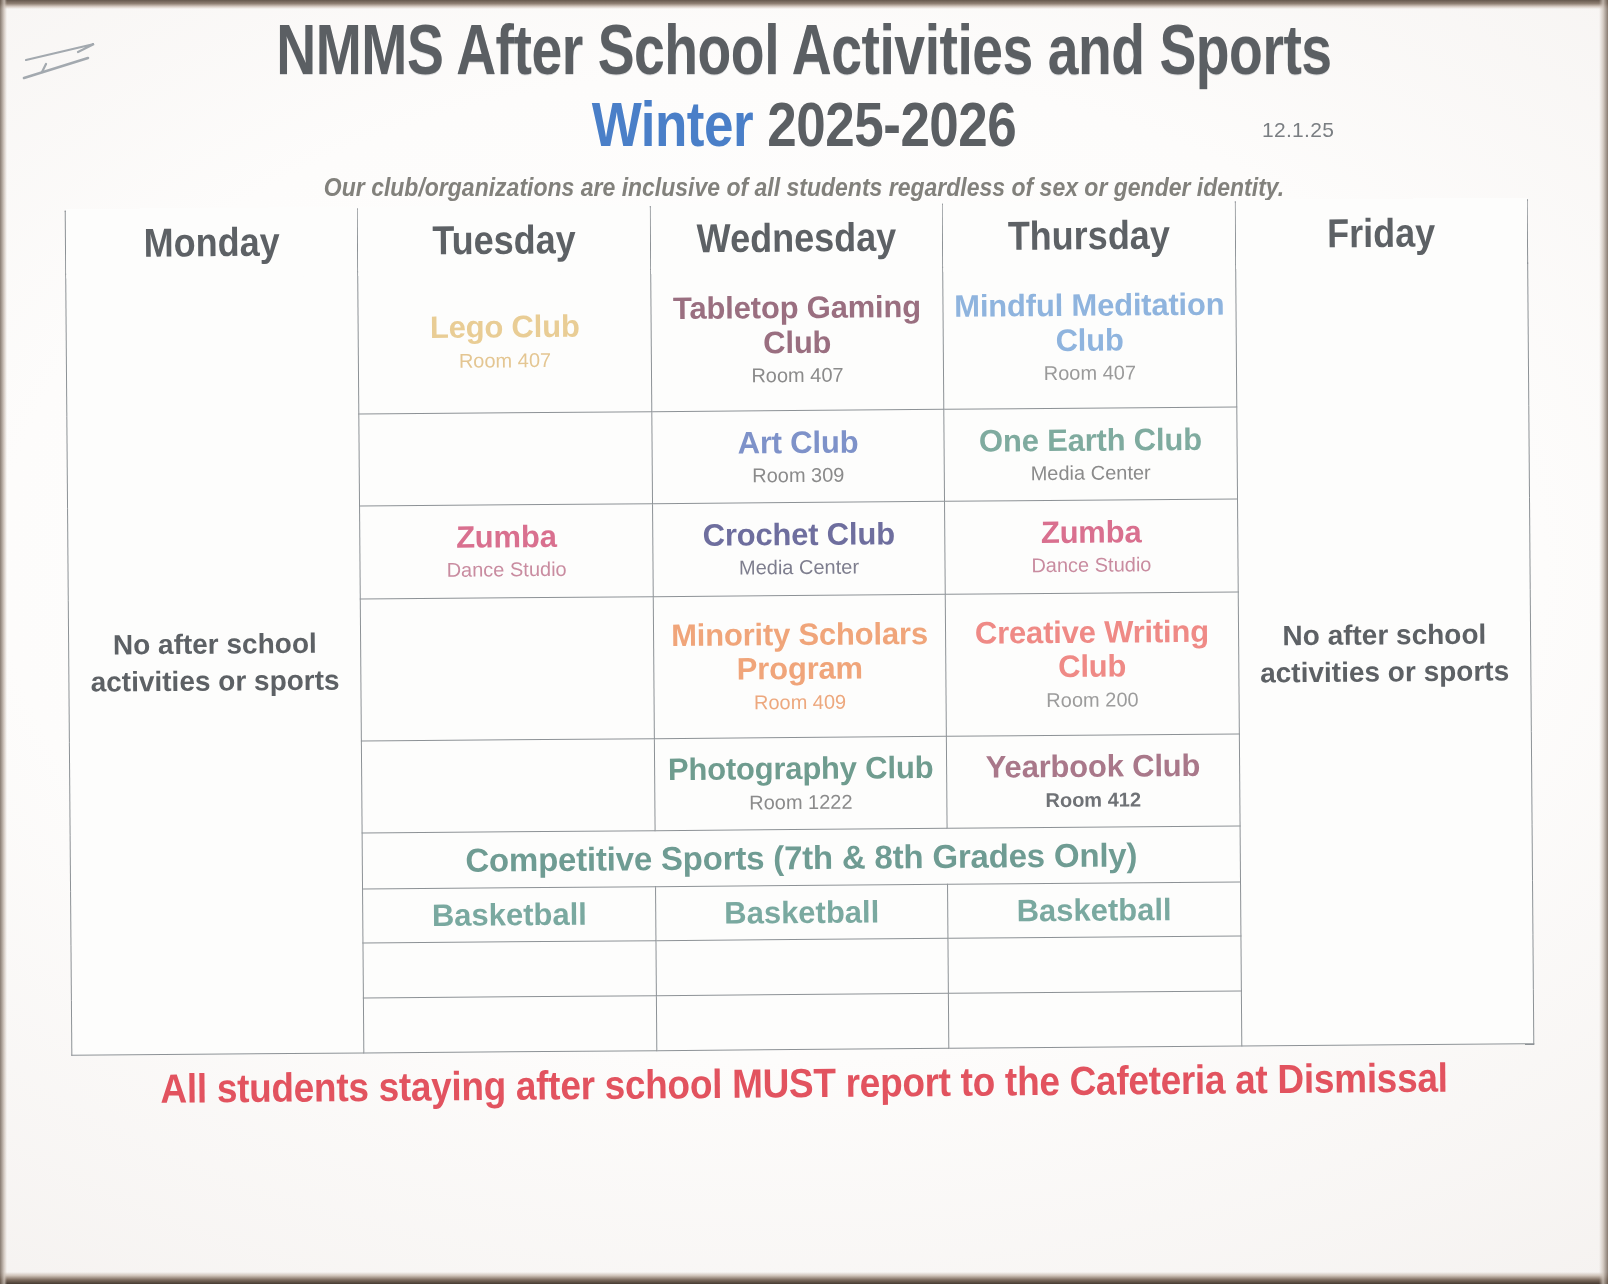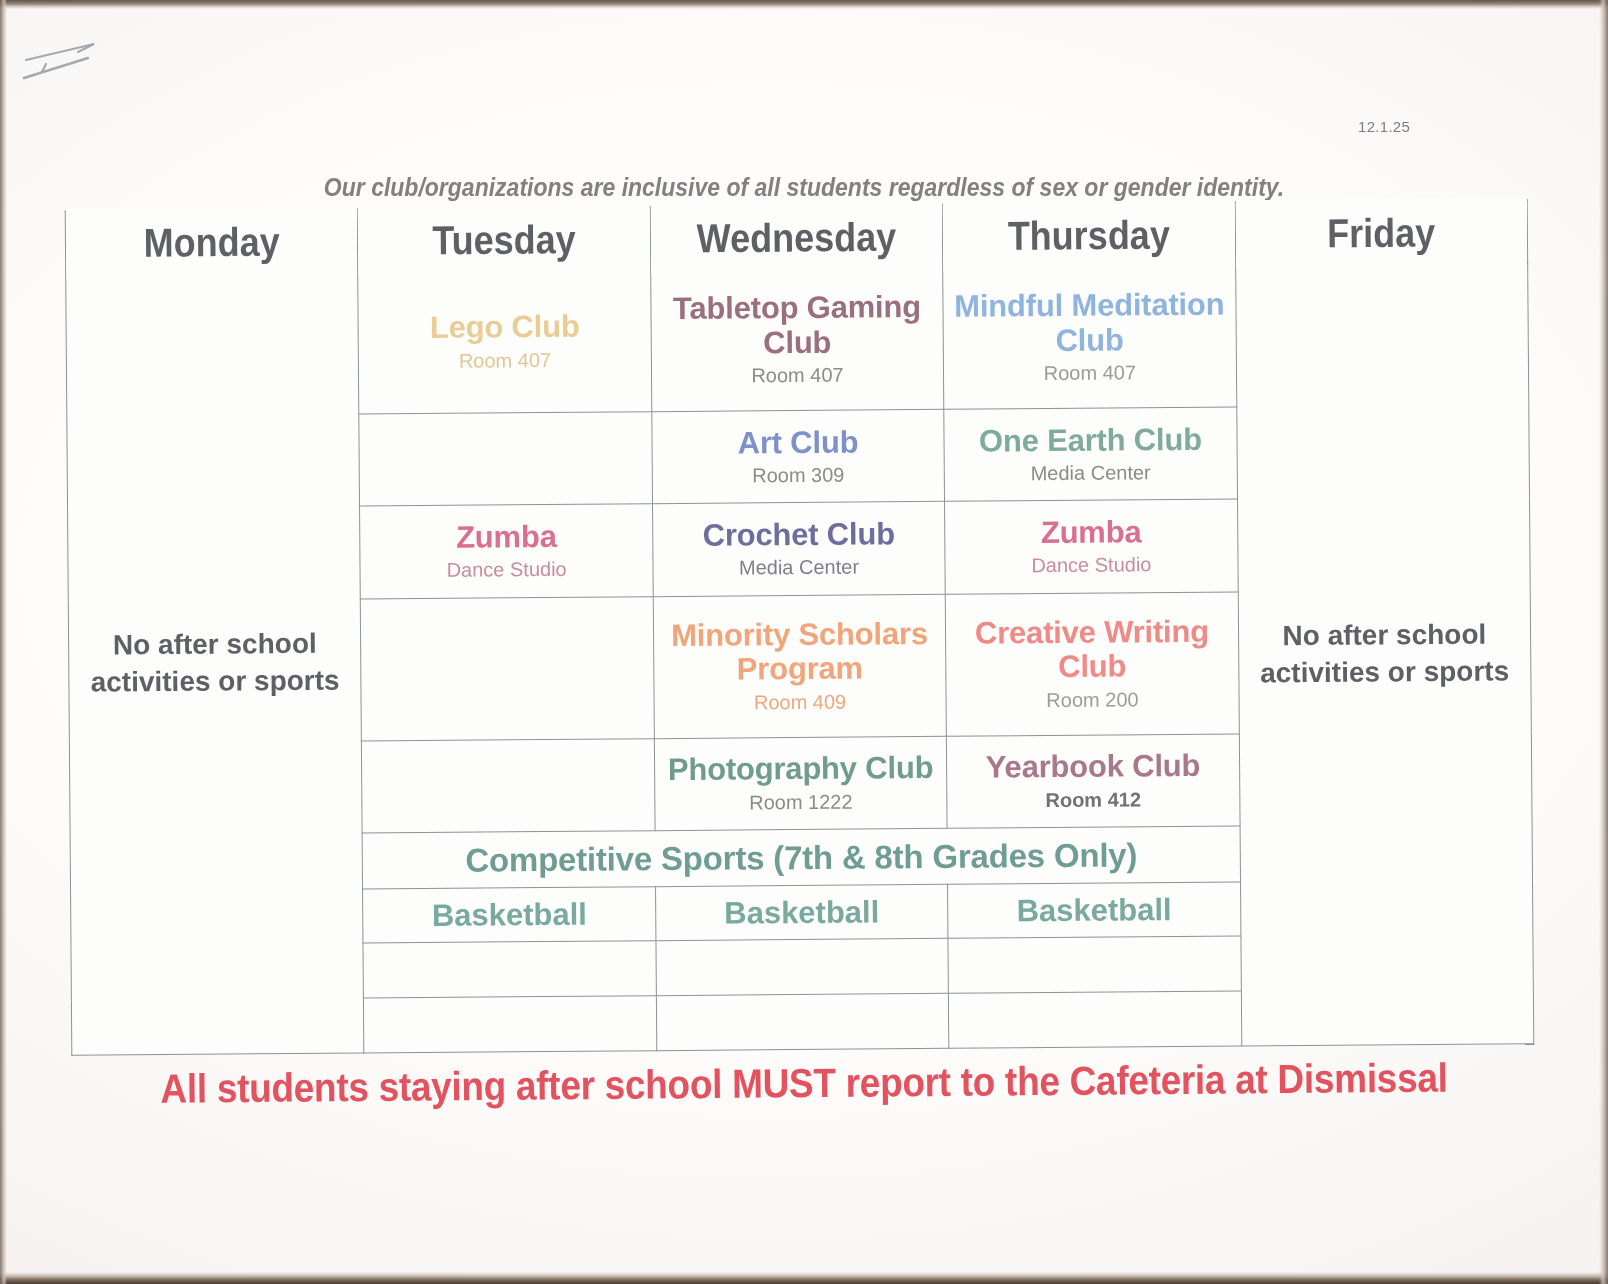--- a/index.html
+++ b/index.html
@@ -86,22 +86,22 @@
     letter-spacing: -0.5px;
   }
   #title-years {
     font-size: 53px;
     font-weight: bold;
     color: #5b5f63;
     letter-spacing: -0.5px;
   }
   #doc-date {
     position: absolute;
-    left: 1358px; top: 118px;
-    font-size: 15px;
+    left: 1262px; top: 118px;
+    font-size: 21px;
     color: #7a7e82;
     letter-spacing: .3px;
     text-align: center;
   }
   #inclusivity-note {
     position: absolute;
     left: 0; top: 172px;
     width: 1608px;
     text-align: center;
     font-size: 23px;
@@ -202,20 +202,26 @@
   <div id="edge-bottom"></div>
   <div id="edge-left"></div>
   <div id="edge-right"></div>
 
   <svg id="corner-mark" viewBox="0 0 110 70">
     <path d="M10 34 L78 18 L62 26" stroke="#5d6a76" stroke-width="2.2" fill="none" stroke-linecap="round"></path>
     <path d="M8 52 L72 32" stroke="#5d6a76" stroke-width="2.6" fill="none" stroke-linecap="round"></path>
     <path d="M26 46 L30 38" stroke="#5d6a76" stroke-width="2.2" fill="none" stroke-linecap="round"></path>
   </svg>
 
+  <div id="header">
+    <div id="title-line1">NMMS After School Activities and Sports</div>
+    <div id="title-line2-wrap">
+      <span id="title-season">Winter </span><span id="title-years">2025-2026</span>
+    </div>
+  </div>
 
   <div id="doc-date">12.1.25</div>
 
   <div id="inclusivity-note">Our club/organizations are inclusive of all students regardless of sex or gender identity.</div>
 
   <div id="cal-wrap">
     <table class="cal">
       <tbody id="cal-body">
           <tr>
             <th class="dayhead">Monday</th>

